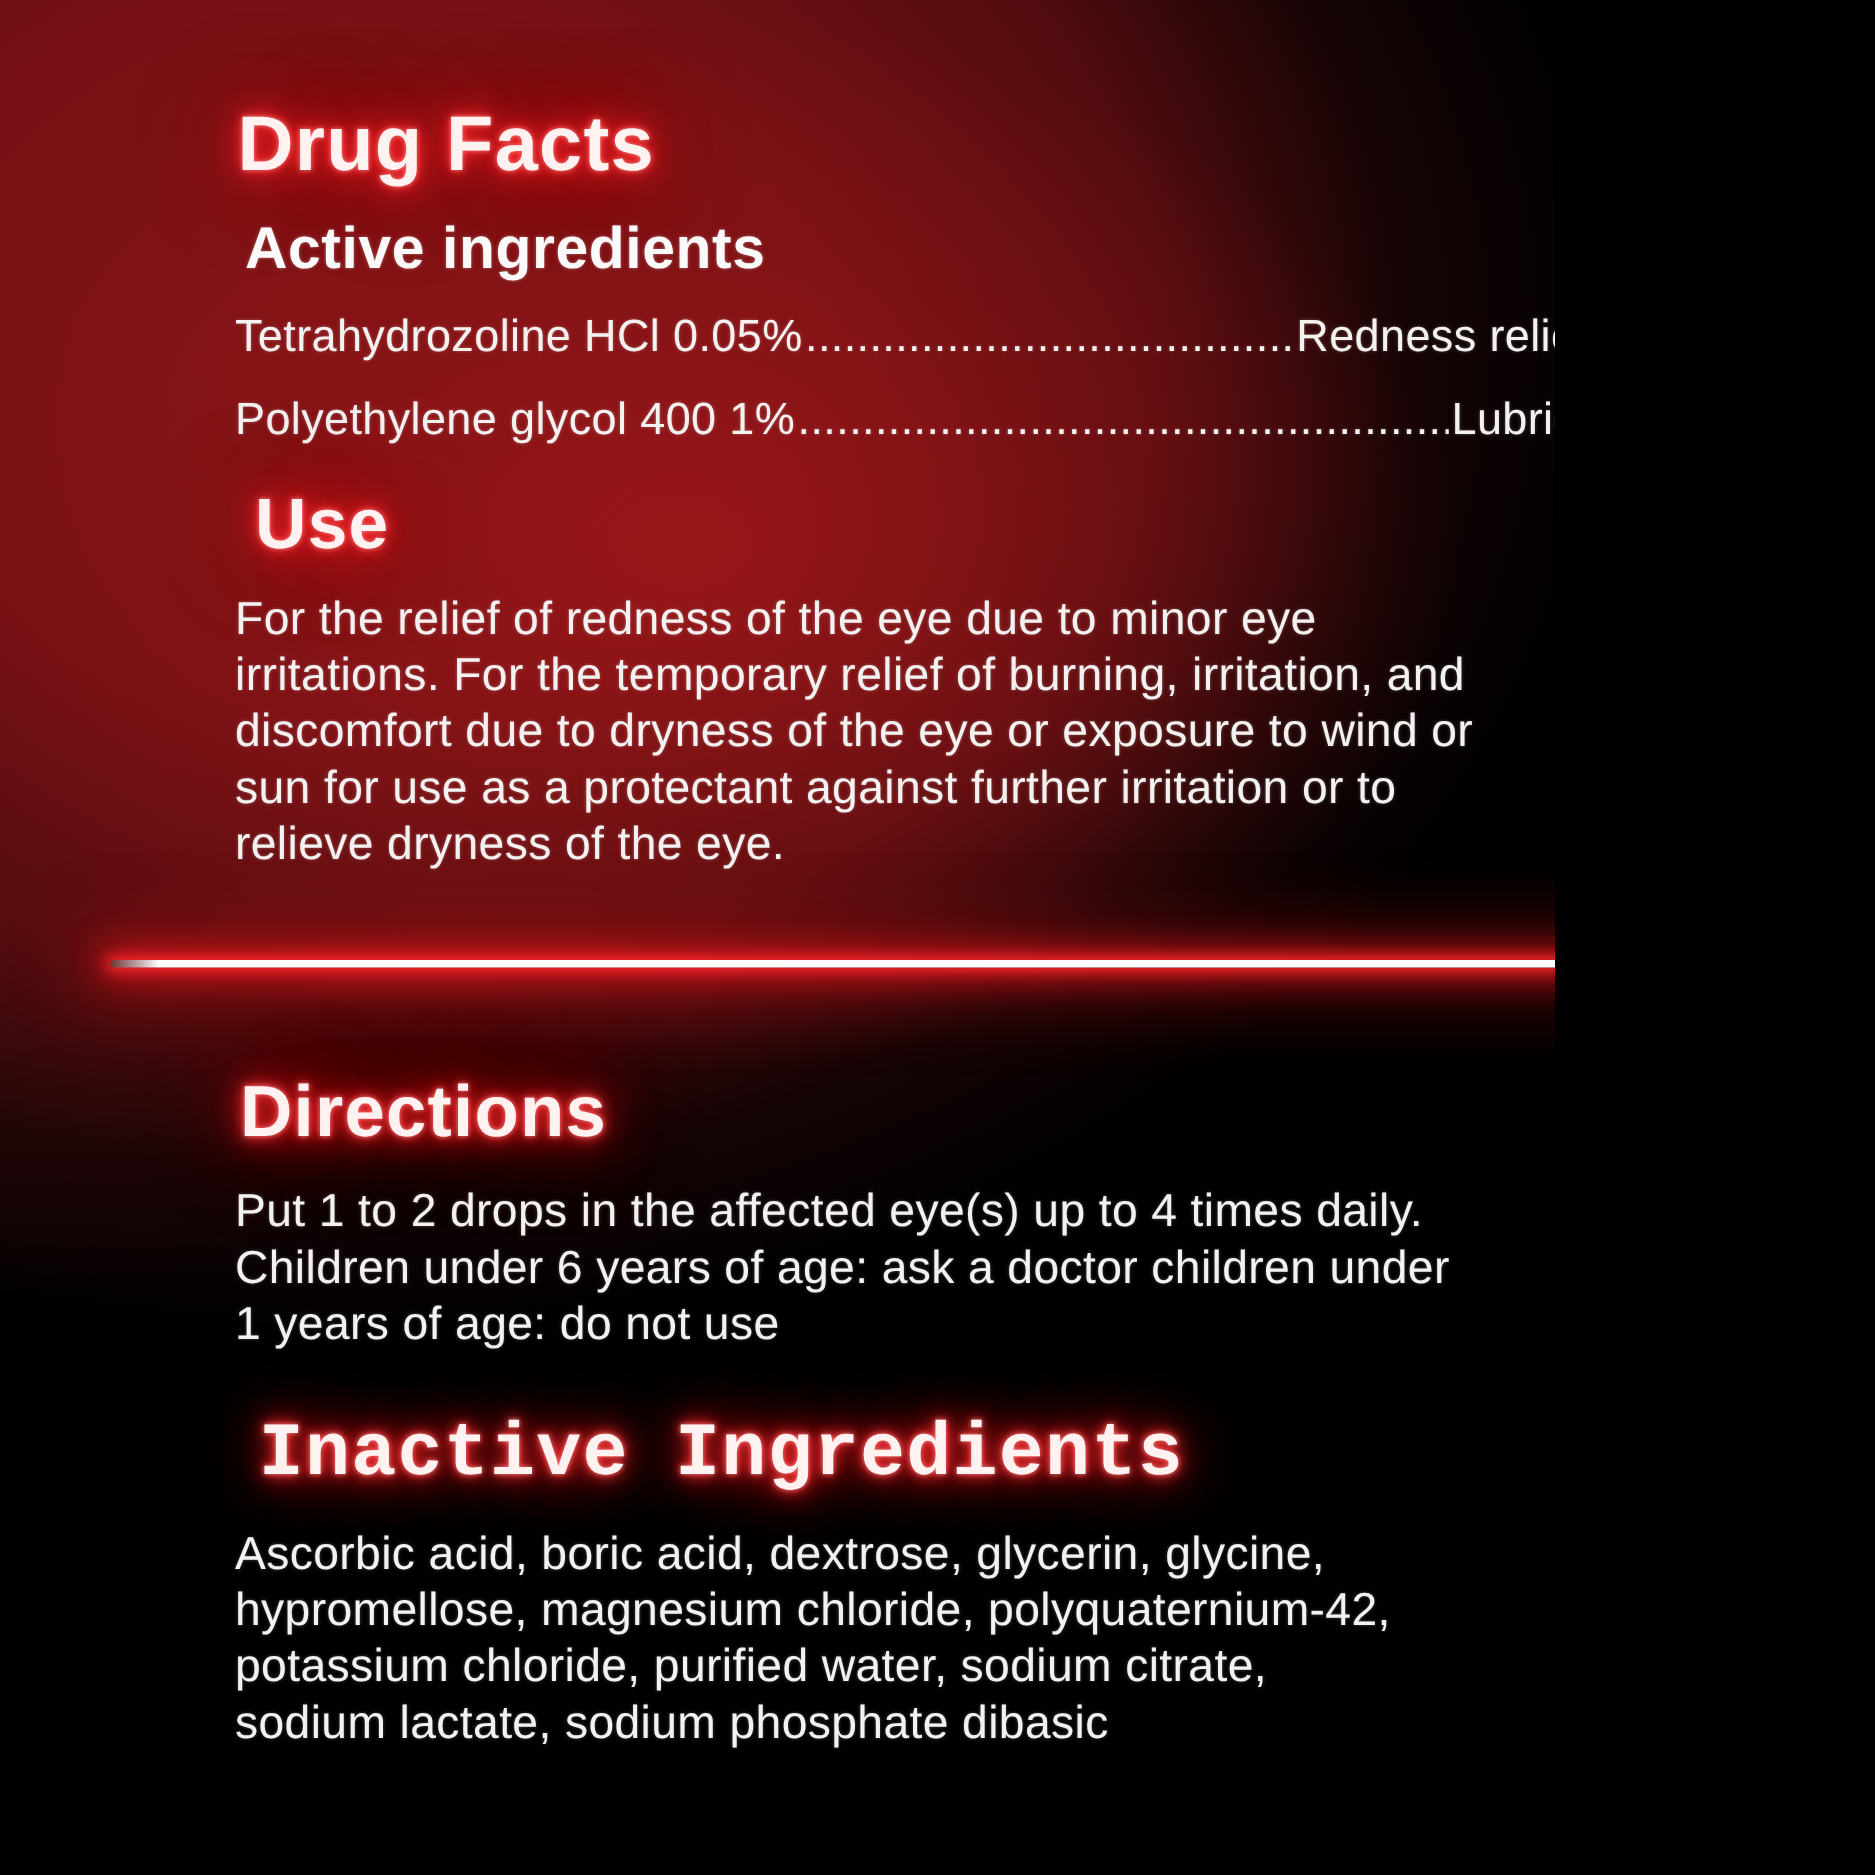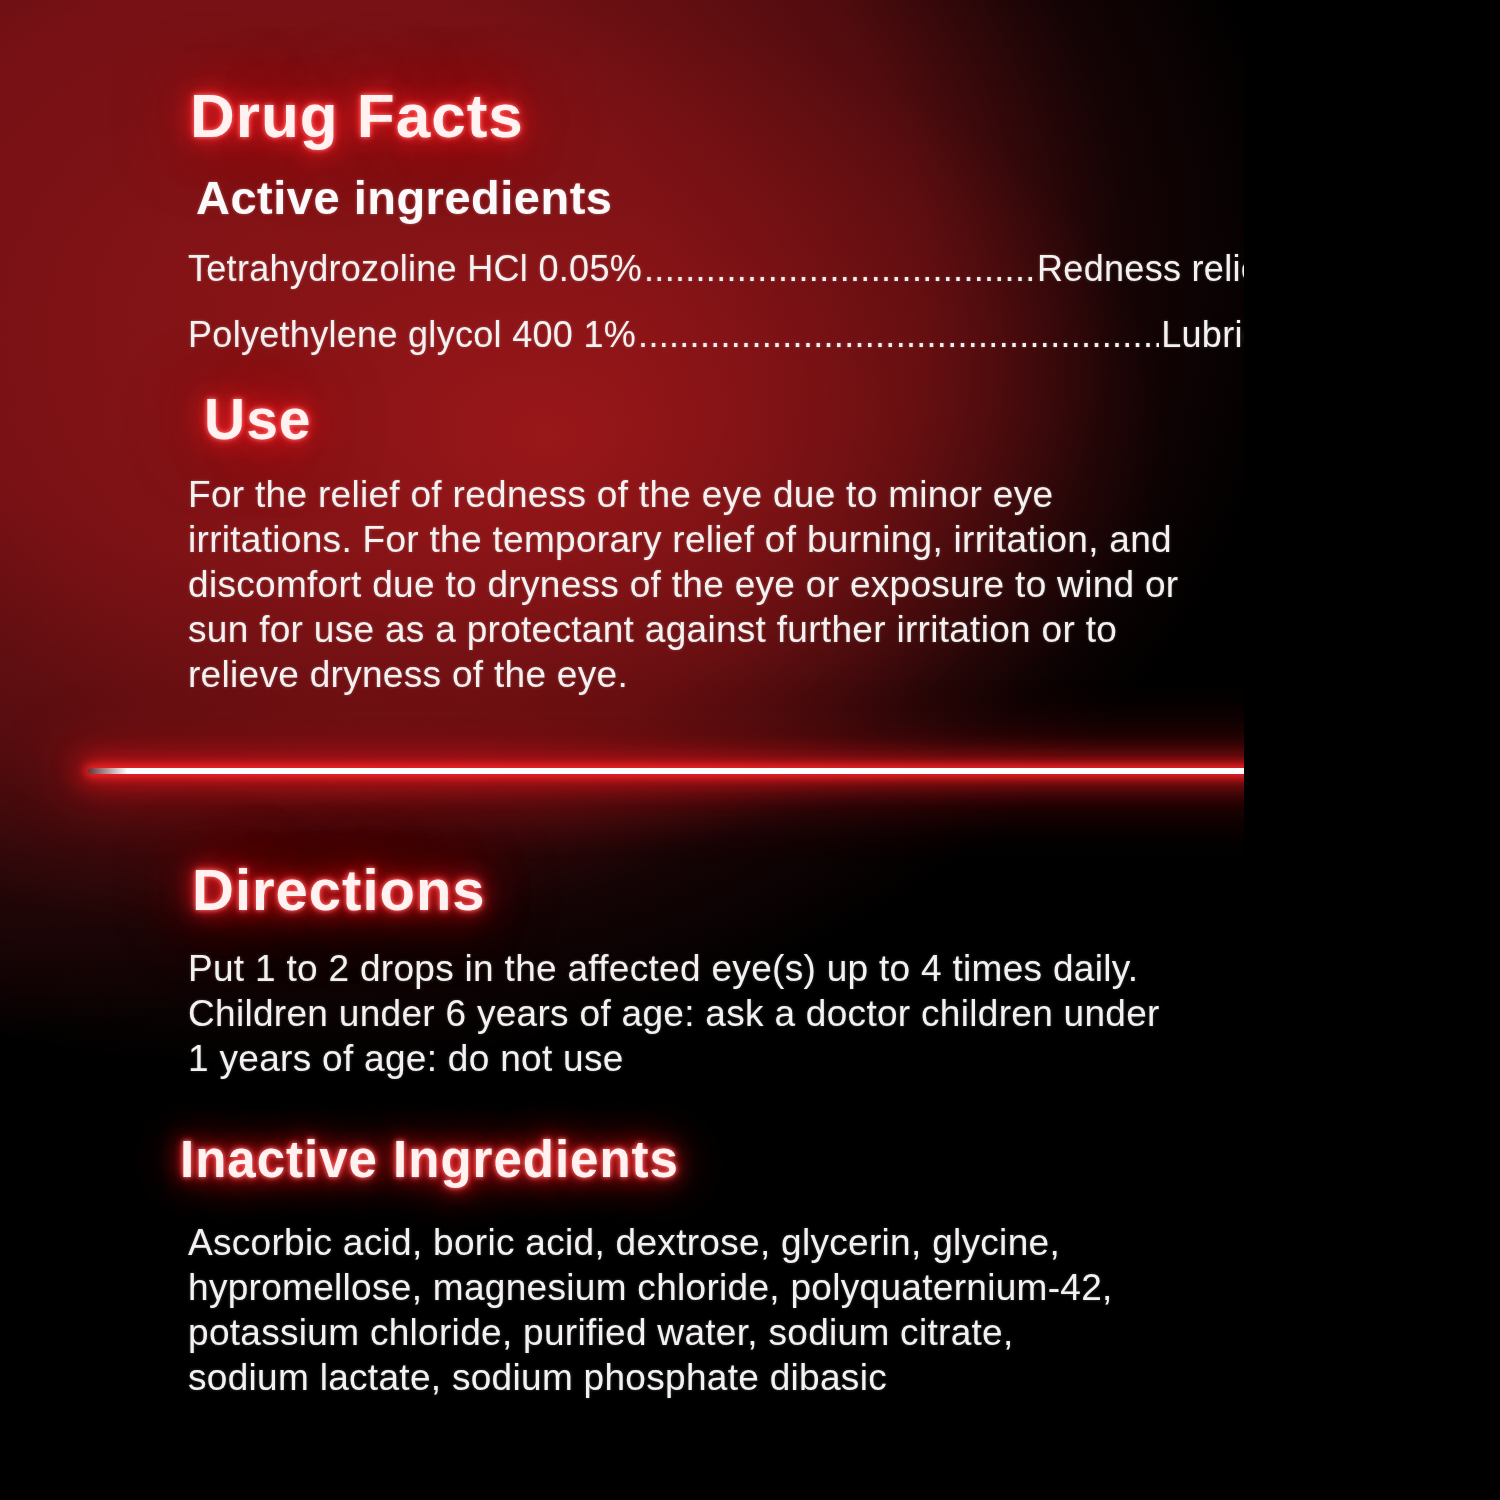--- a/index.html
+++ b/index.html
@@ -100,21 +100,21 @@
 
   <div class="abs divider" style="left:88px; top:768px; width:1320px;"></div>
 
   <div class="abs h-red" style="left:192px; top:856px; font-size:58px;">Directions</div>
   <div class="abs body-text" style="left:188px; top:946px; width:1180px;">
     <div>Put 1 to 2 drops in the affected eye(s) up to 4 times daily.</div>
     <div>Children under 6 years of age: ask a doctor children under</div>
     <div>1 years of age: do not use</div>
   </div>
 
-  <div class="abs h-red" style="left:180px; top:1130px; font-size:51px;">Inactive Ingredients</div>
+  <div class="abs h-red" style="left:207px; top:1130px; font-size:60px;font-family:Liberation Mono, monospace;">Inactive Ingredients</div>
   <div class="abs body-text" style="left:188px; top:1220px; width:1180px;">
     <div>Ascorbic acid, boric acid, dextrose, glycerin, glycine,</div>
     <div>hypromellose, magnesium chloride, polyquaternium-42,</div>
     <div>potassium chloride, purified water, sodium citrate,</div>
     <div>sodium lactate, sodium phosphate dibasic</div>
   </div>
 
 </div>
 
 </body></html>

